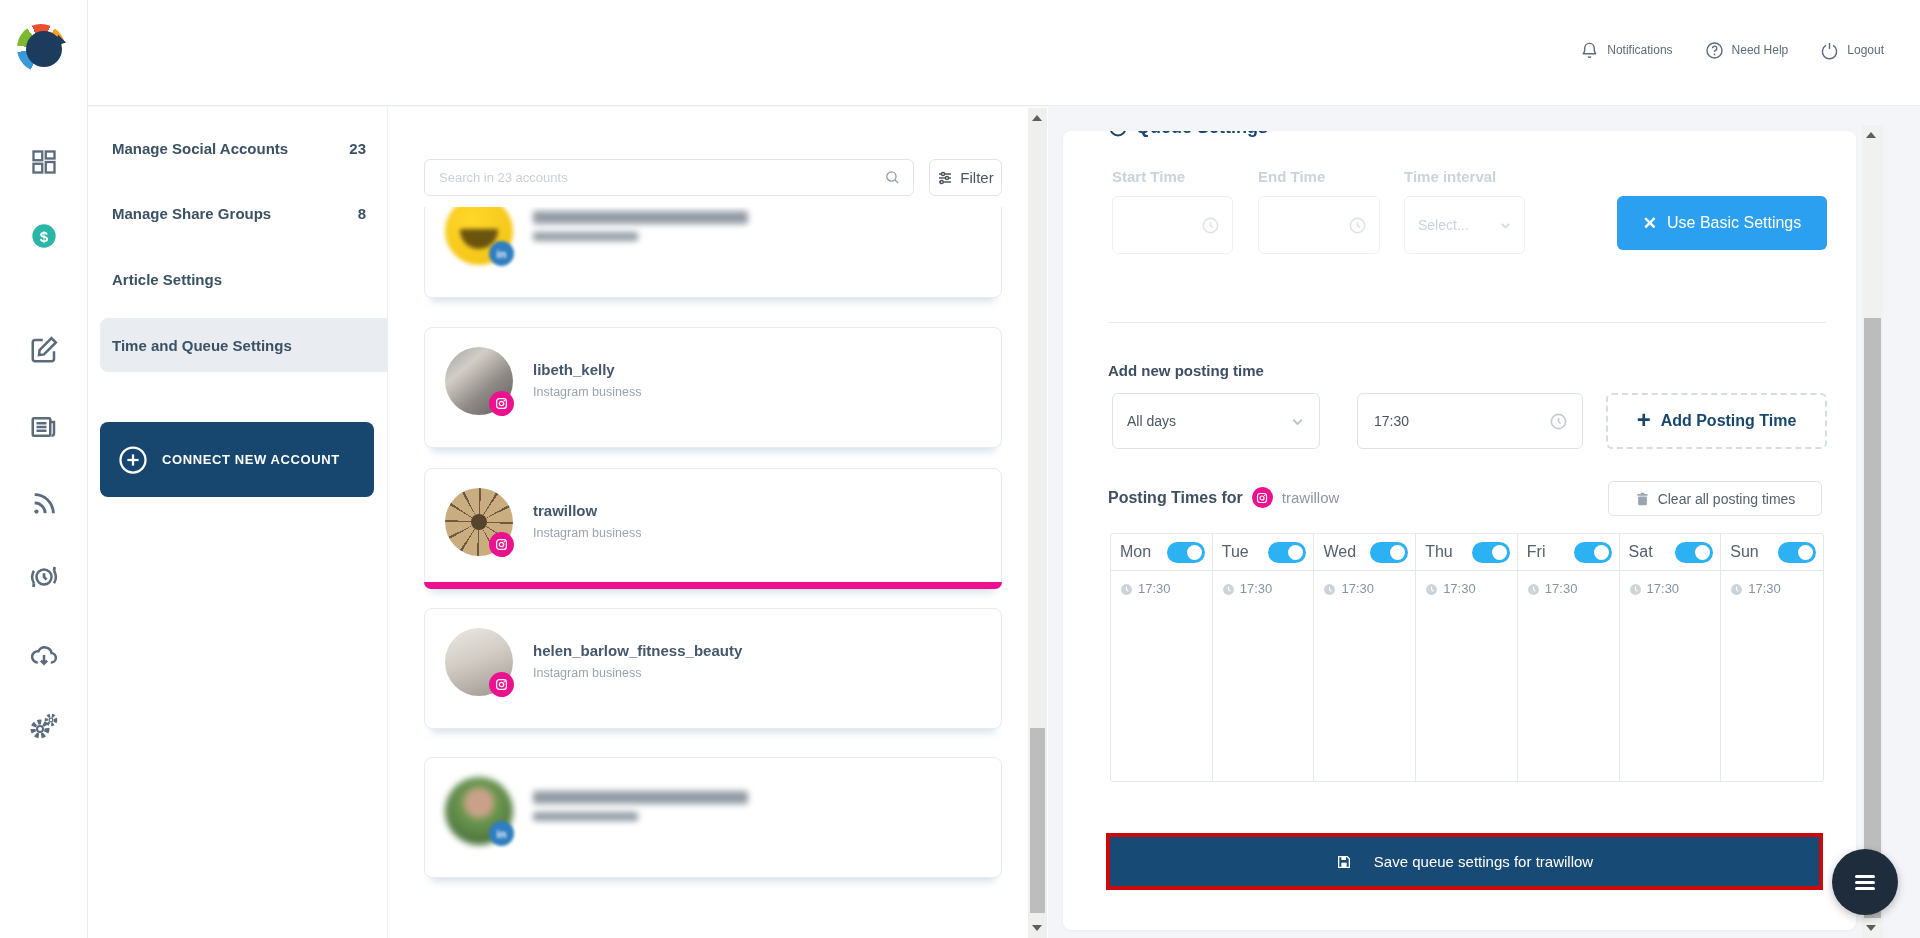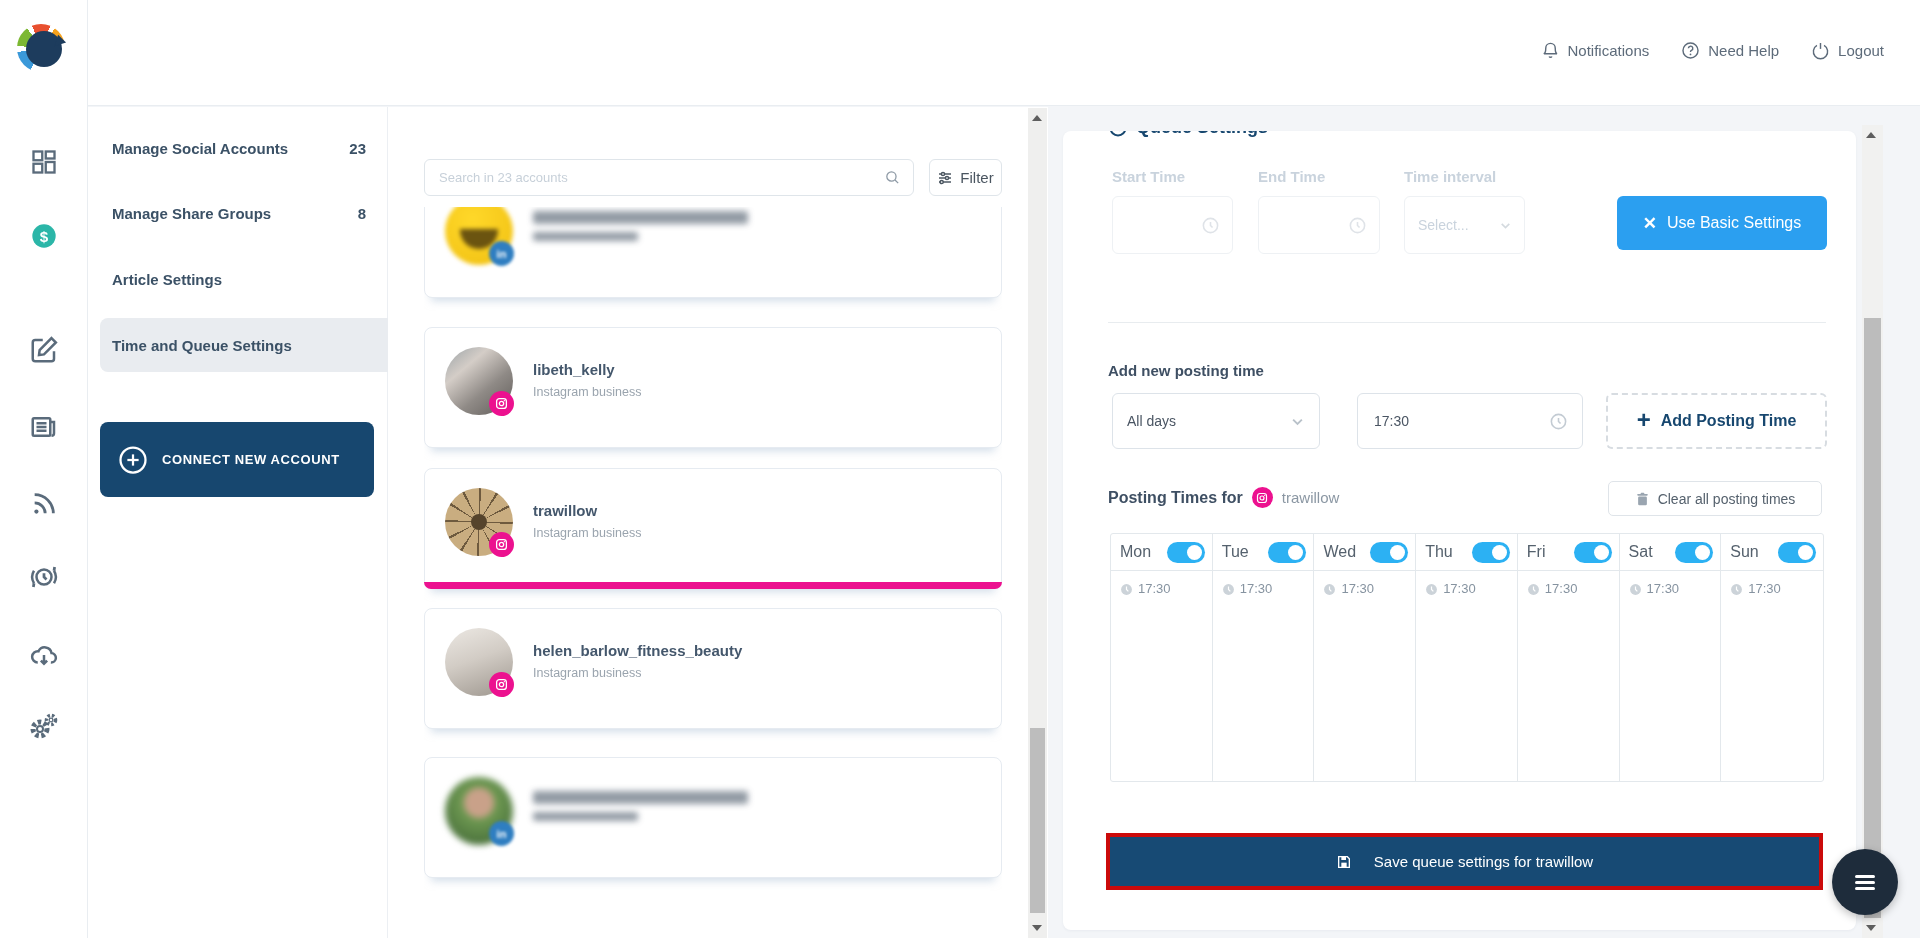--- a/index.html
+++ b/index.html
@@ -3,21 +3,21 @@
 <meta charset="utf-8">
 <style>
   * { margin:0; padding:0; box-sizing:border-box; }
   html,body { width:1920px; height:938px; }
   body { font-family:"Liberation Sans", sans-serif; background:#f3f5f8; position:relative; overflow:hidden; }
   svg { display:block; }
 
   
   .header { position:absolute; left:88px; top:0; width:1832px; height:106px; background:#fff; border-bottom:1px solid #e9edf1; z-index:5; }
   .header-nav { position:absolute; right:36px; top:0; height:100px; display:flex; align-items:center; gap:32px; }
-  .nav-item { display:flex; align-items:center; gap:8px; color:#5d6b7a; font-size:15px; cursor:pointer; }
+  .nav-item { display:flex; align-items:center; gap:8px; color:#5d6b7a; font-size:12px; cursor:pointer; }
 
   
   .rail { position:absolute; left:0; top:0; width:88px; height:938px; background:#fff; border-right:1px solid #e9edf1; z-index:6; }
   .logo { position:absolute; left:17px; top:24px; width:48px; height:48px; }
   .logo-ring { position:absolute; inset:0; border-radius:50%;
     background:conic-gradient(from 205deg, #3b99d9 0 55deg, #fff 55deg 70deg, #7cb832 70deg 120deg, #fff 120deg 133deg, #e8502f 133deg 178deg, #fff 178deg 190deg, #f6a21d 190deg 230deg, #fff 230deg 360deg); }
   .logo-core { position:absolute; left:9px; top:7px; width:36px; height:36px; border-radius:50%; background:#1d3c5d; }
   .logo-tail { position:absolute; right:-1px; top:12px; width:0; height:0; border-left:10px solid #1d3c5d; border-top:5px solid transparent; border-bottom:7px solid transparent; transform:rotate(18deg); }
   .rail-ic { position:absolute; left:50%; transform:translateX(-50%); cursor:pointer; }
 

